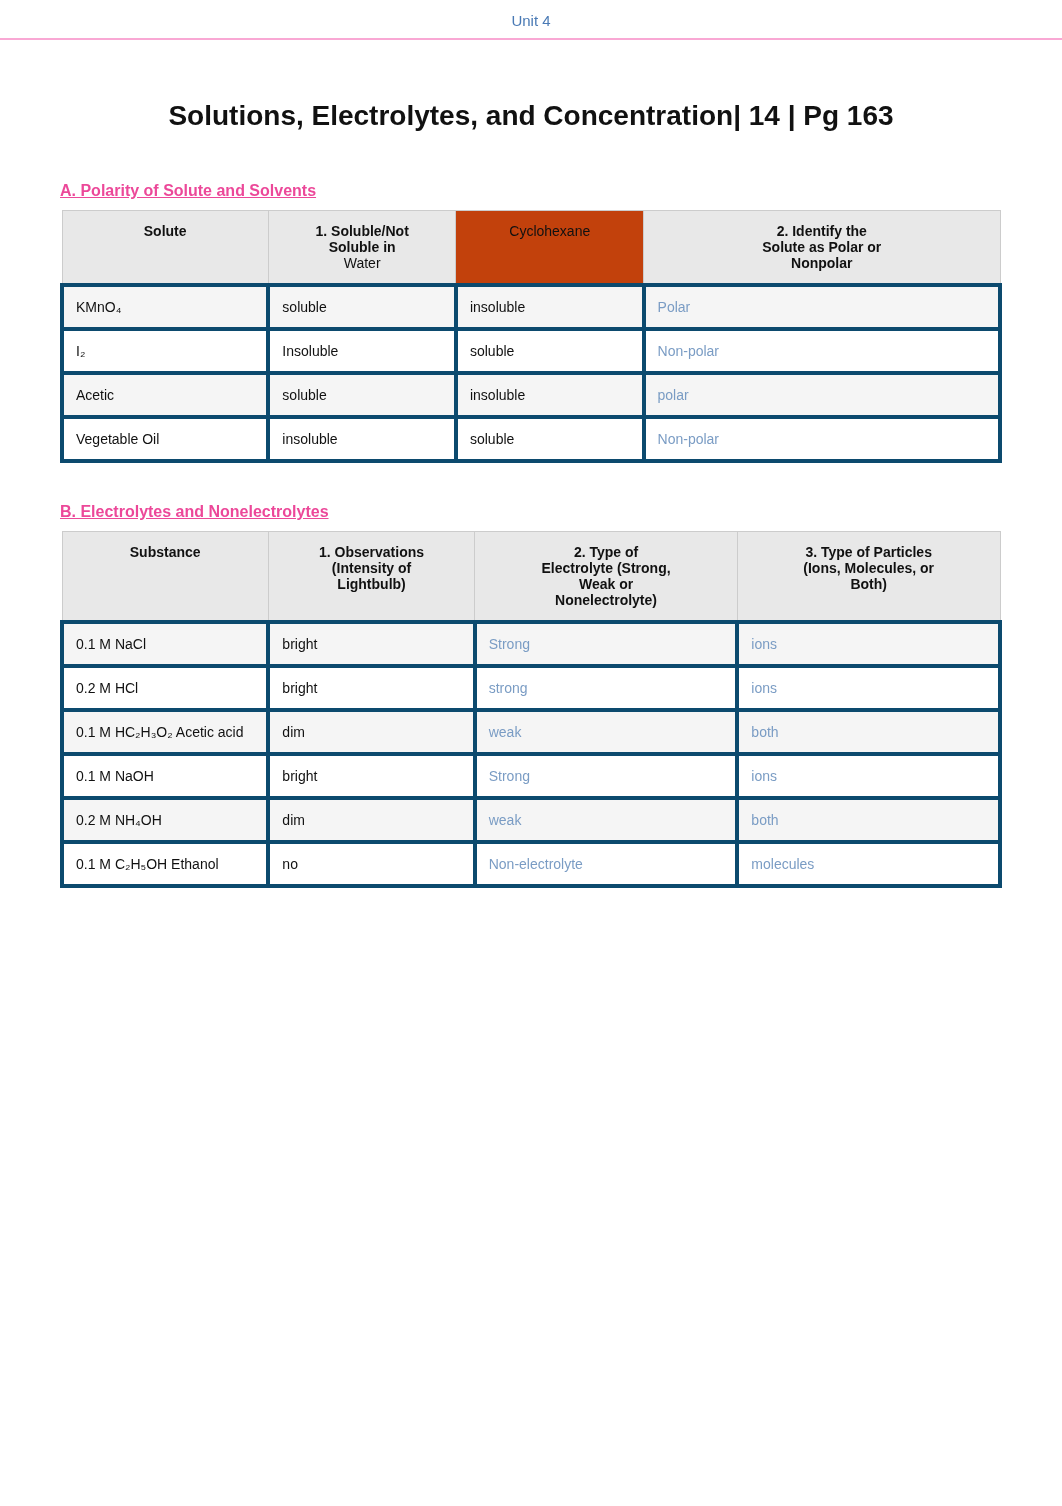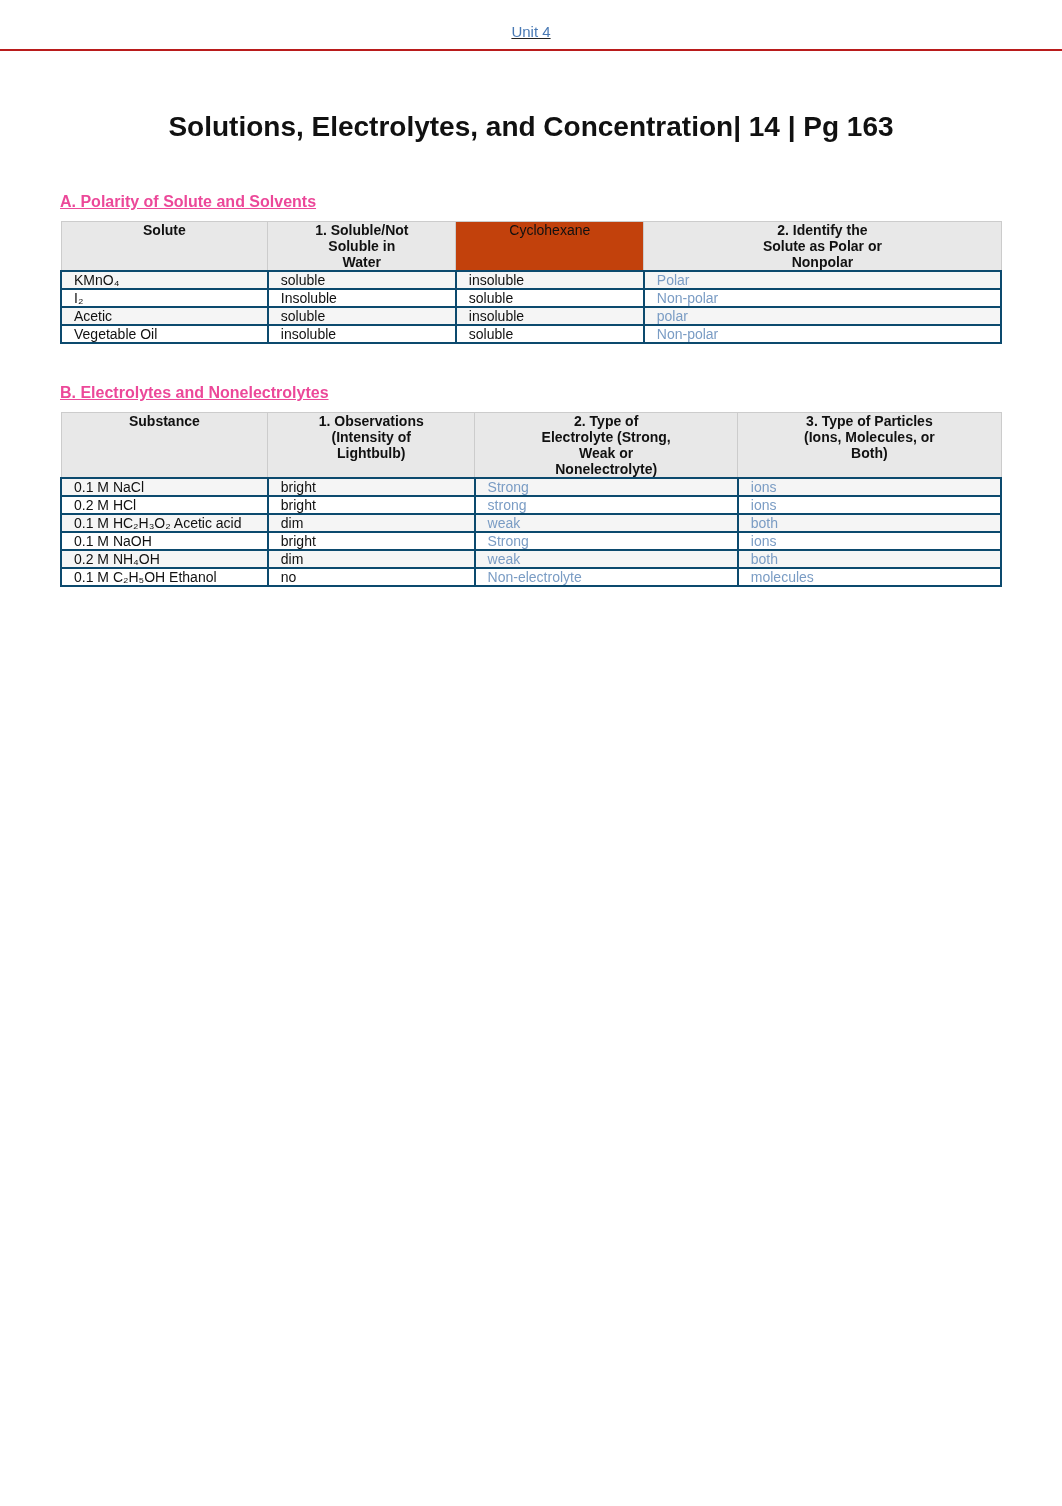--- a/index.html
+++ b/index.html
@@ -7,24 +7,23 @@
       font-family: Arial, sans-serif;
       background: #fff;
       color: #222;
       width: 1062px;
       min-height: 1506px;
       padding: 0;
     }
 
     
     .top-bar {
-      border-bottom: 2px solid #b91c1c;
-      padding: 23px 0 8px 0;
+      border-bottom: 2px solid #f9a8d4;
+      padding: 12px 0 8px 0;
       text-align: center;
-      text-decoration: underline;
     }
     .unit-label {
       color: #4a7ab5;
       font-size: 15px;
     }
 
     
     .content {
       padding: 30px 60px 60px 60px;
     }
@@ -47,38 +46,38 @@
       color: #ec4899;
     }
 
     
     table {
       width: 100%;
       border-collapse: collapse;
       margin-bottom: 40px;
     }
     th, td {
-      padding: 0 12px;
+      padding: 12px 12px;
       font-size: 14px;
       vertical-align: top;
     }
     thead th {
       background: #e8e8e8;
       font-weight: bold;
       color: #111;
       border: 1px solid #ccc;
     }
     tbody tr:nth-child(odd) {
       background: #f5f5f5;
     }
     tbody tr:nth-child(even) {
       background: #fff;
     }
     tbody td {
-      border: 2px solid #0c4a6e;
+      border: 4px solid #0c4a6e;
       color: #111;
     }
     .colored {
       color: #7a9cc4;
     }
 
     
     .polarity-table td:nth-child(1),
     .polarity-table th:nth-child(1) { width: 22%; }
     .polarity-table td:nth-child(2),
@@ -109,21 +108,21 @@
 
   <div class="page-title">Solutions, Electrolytes, and Concentration| 14 | Pg 163</div>
 
   <div>
     <div class="section-heading">A.  Polarity of Solute and Solvents</div>
 
     <table class="polarity-table">
       <thead>
         <tr>
           <th>Solute</th>
-          <th>1. Soluble/Not<br>Soluble in<br><span style="font-weight:bold;margin-top:18px;">Water</span></th>
+          <th>1. Soluble/Not<br>Soluble in<br><span style="font-weight:normal;margin-top:18px;">Water</span></th>
           <th style="font-weight:normal; background:#c2410c;">Cyclohexane</th>
           <th>2. Identify the<br>Solute as Polar or<br><span style="font-weight:bold;">Nonpolar</span></th>
         </tr>
       </thead>
       <tbody id="polarity-tbody">
       <tr>
             <td>KMnO₄</td>
             <td>soluble</td>
             <td>insoluble</td>
             <td class="colored">Polar</td>

